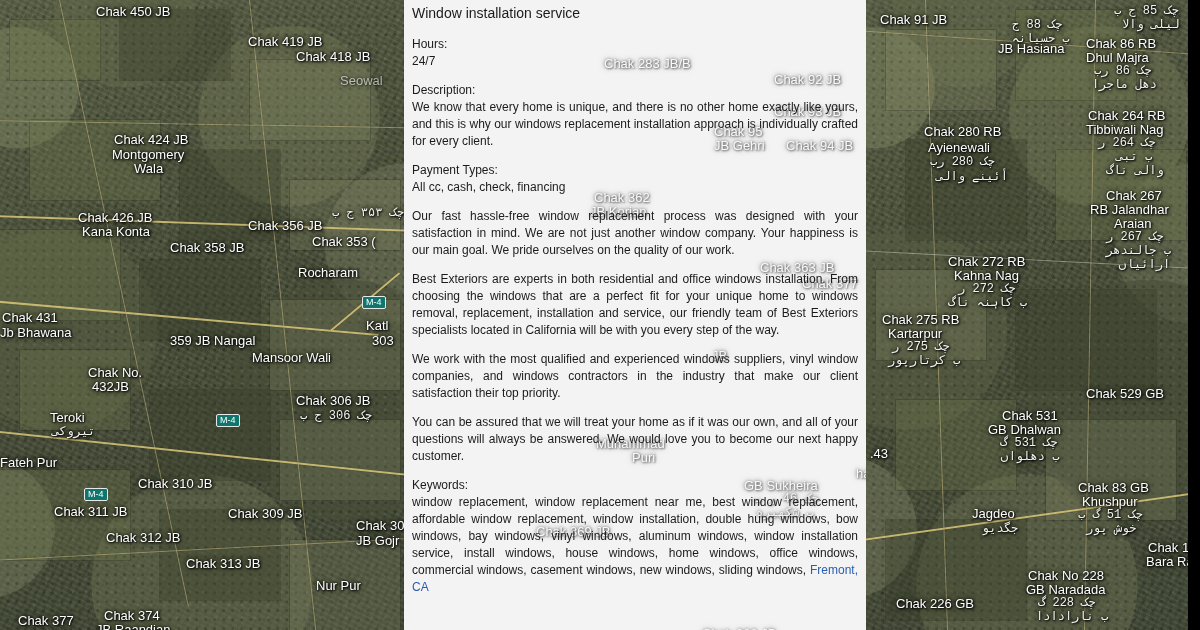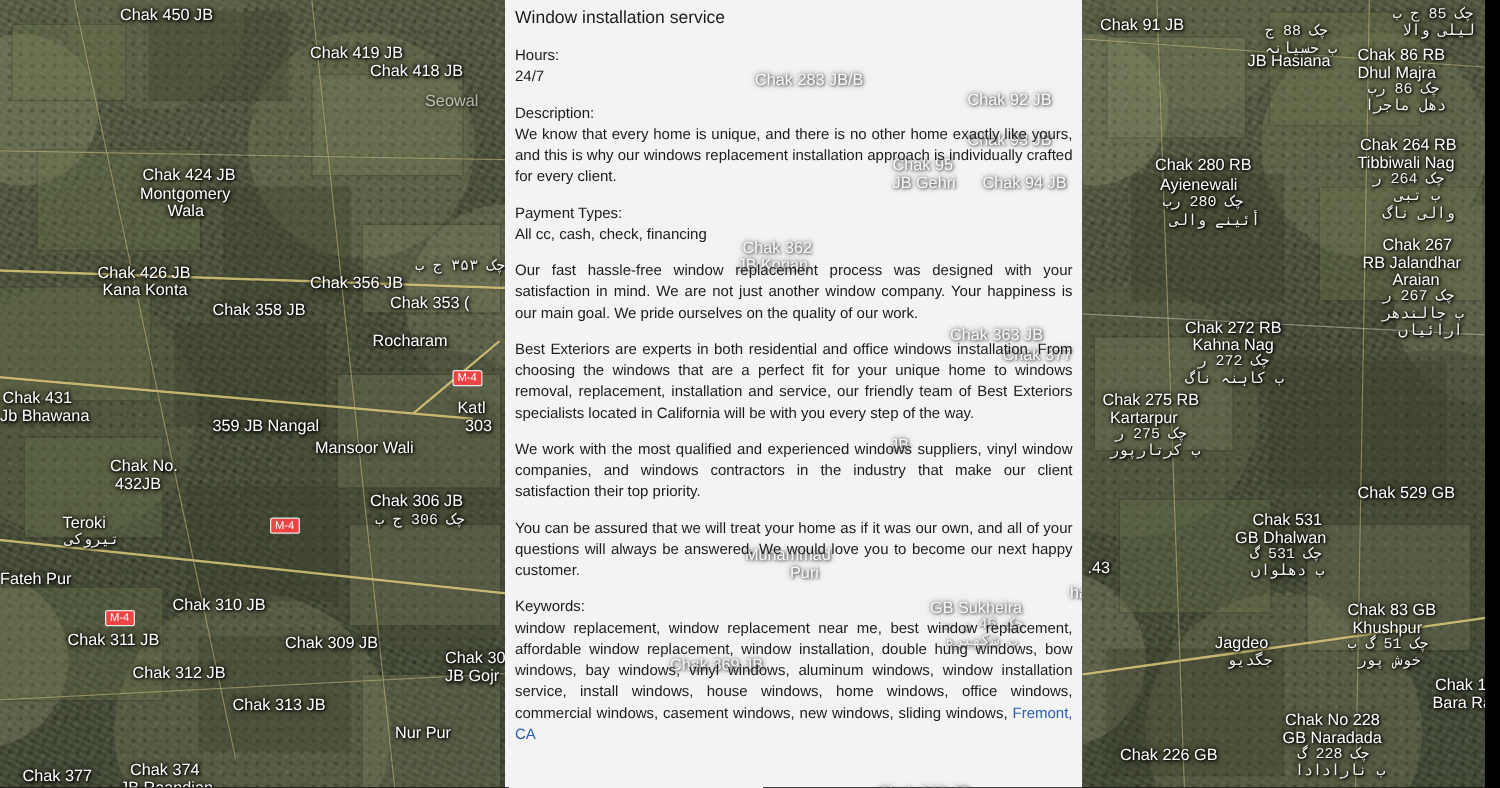--- a/index.html
+++ b/index.html
@@ -74,21 +74,21 @@
     opacity: .85;
     transform-origin: 0 0;
     height: 2px;
     box-shadow: 0 0 1px rgba(0,0,0,.5);
   }
   .road.thin { height: 1px; opacity: .55; background: #c9bb84; }
   .road.white { background: #cfd0c4; opacity: .5; height: 1px; }
 
   .hwy-shield {
     position: absolute;
-    background: #ef4444;
+    background: #0f766e;
     color: #fff;
     font-size: 9px;
     line-height: 11px;
     padding: 0 3px;
     border-radius: 2px;
     border: 1px solid #e8e8e8;
     font-family: "Liberation Sans", sans-serif;
   }
 
   

